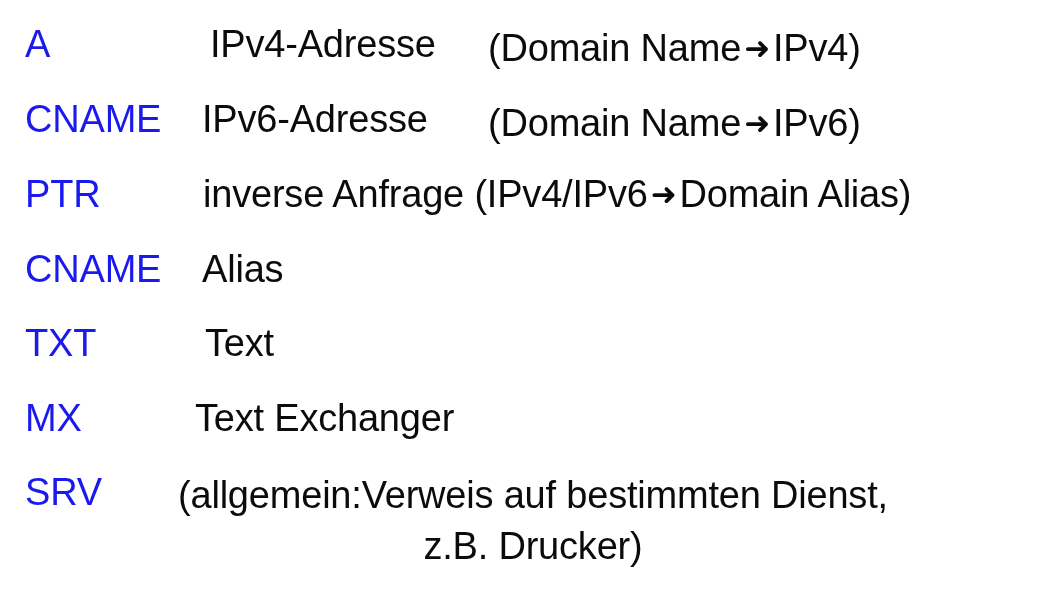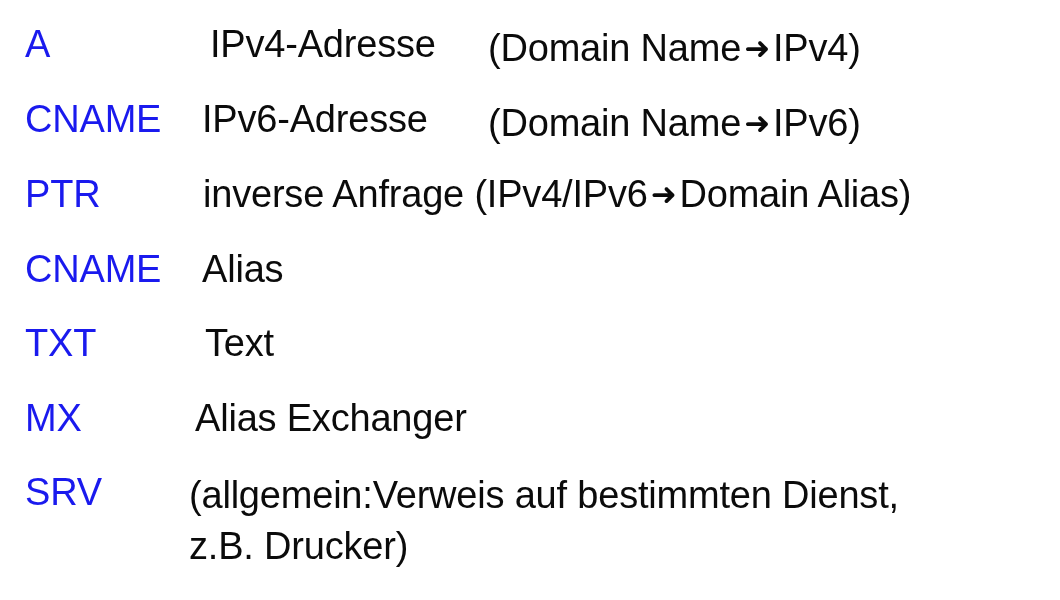--- a/index.html
+++ b/index.html
@@ -82,21 +82,21 @@
   #row-txt    { top: 321px; }
   #row-mx     { top: 396px; }
   #row-srv    { top: 470px; }
   
   #desc-a     { left: 210px; }
   #desc-aaaa  { left: 194px; margin-left: 8px; }
   #desc-ptr   { left: 203px; }
   #desc-cname { left: 202px; }
   #desc-txt   { left: 205px; }
   #desc-mx    { left: 195px; }
-  #desc-srv   { left: 189px; }
+  #desc-srv   { left: 178px; text-align: center; }
   
   #map-a      { left: 488px; }
   #map-aaaa   { left: 488px; }
 </style>
 </head>
 <body>
 
 <div id="slide">
 
   <div class="record-row" id="row-a">
@@ -121,21 +121,21 @@
     <span class="rec-desc" id="desc-cname">Alias</span>
   </div>
 
   <div class="record-row" id="row-txt">
     <span class="rec-type">TXT</span>
     <span class="rec-desc" id="desc-txt">Text</span>
   </div>
 
   <div class="record-row" id="row-mx">
     <span class="rec-type">MX</span>
-    <span class="rec-desc" id="desc-mx">Alias Exchanger</span>
+    <span class="rec-desc" id="desc-mx">Text Exchanger</span>
   </div>
 
   <div class="record-row" id="row-srv">
     <span class="rec-type">SRV</span>
     <span class="rec-desc-wrap" id="desc-srv">(allgemein:Verweis auf bestimmten Dienst,
 z.B. Drucker)</span>
   </div>
 
 </div>
 

